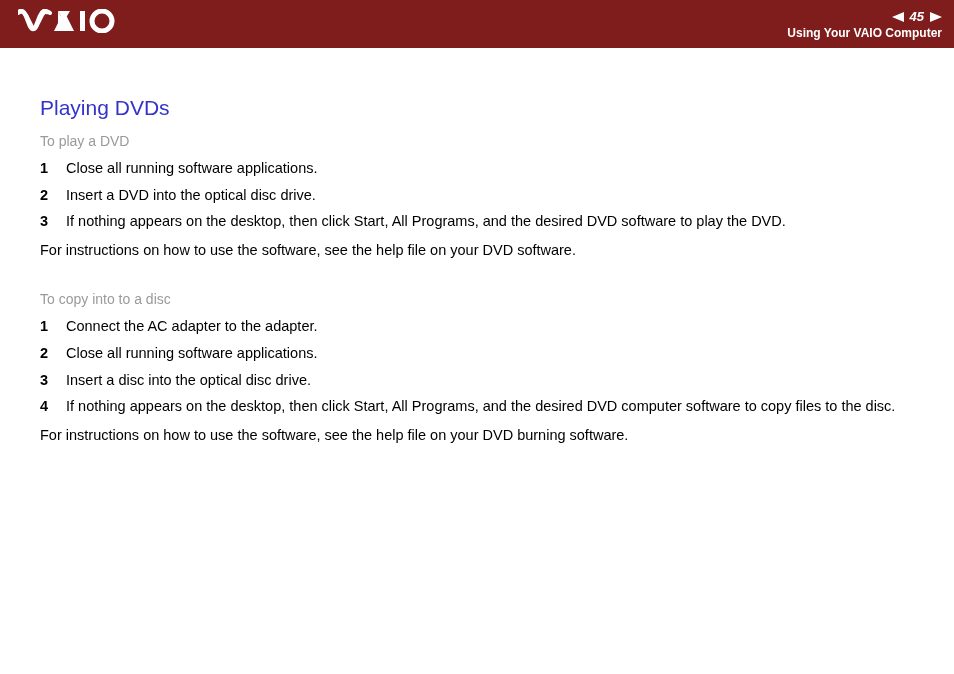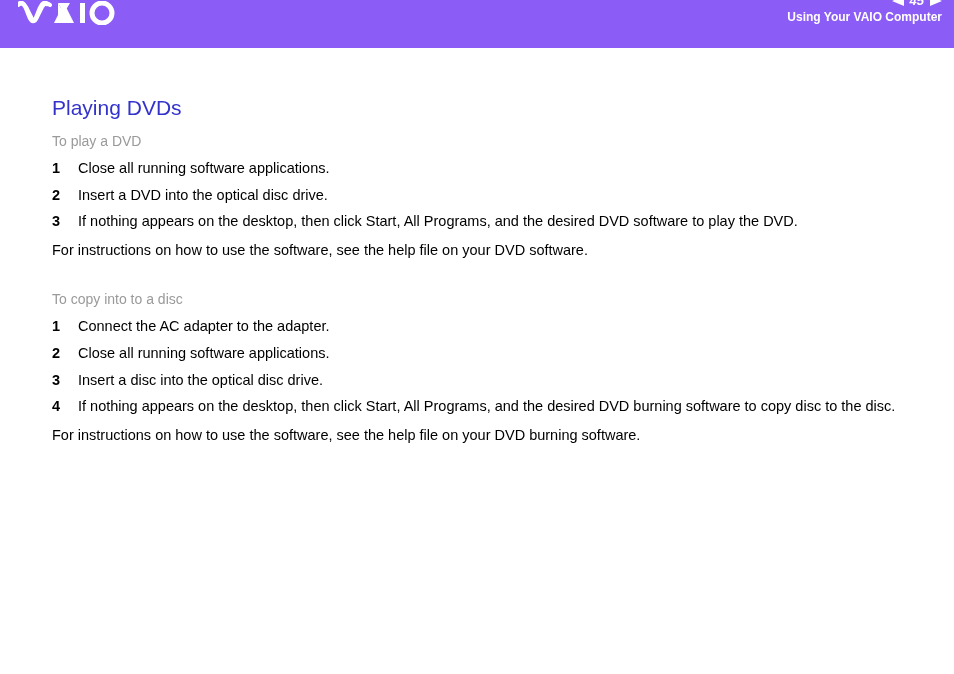--- a/index.html
+++ b/index.html
@@ -4,27 +4,27 @@
 <style>
   * { margin: 0; padding: 0; box-sizing: border-box; }
   body {
     width: 954px;
     height: 674px;
     font-family: "Helvetica Neue", Helvetica, Arial, sans-serif;
     background: #fff;
     overflow: hidden;
   }
   .header {
-    background: #8b5cf6;
+    background: #7f1d1d;
     color: #fff;
     height: 48px;
     display: flex;
     align-items: flex-end;
     justify-content: space-between;
-    padding: 0 12px 22px 18px;
+    padding: 0 12px 6px 18px;
     position: relative;
   }
   .logo {
     display: flex;
     align-items: center;
     height: 100%;
   }
   .logo svg { display: block; }
   .header-right {
     display: flex;
@@ -51,21 +51,21 @@
     font-style: italic;
     font-weight: bold;
     font-size: 13px;
   }
   .header-sub {
     font-size: 12px;
     font-weight: bold;
     margin-left: 40px;
   }
   .content {
-    padding: 46px 40px 0 52px;
+    padding: 46px 40px 0 40px;
     font-size: 14.5px;
     line-height: 1.35;
     color: #000;
   }
   h2 {
     color: #3333cc;
     font-weight: 400;
     font-size: 21px;
     margin-bottom: 10px;
   }
@@ -184,19 +184,19 @@
       <li>
         <span class="num">2</span>
         <span class="txt">Close all running software applications.</span>
       </li>
       <li>
         <span class="num">3</span>
         <span class="txt">Insert a disc into the optical disc drive.</span>
       </li>
       <li>
         <span class="num">4</span>
-        <span class="txt"><span>If nothing appears on the desktop, then click </span><span class="b">Start</span><span>, </span><span class="b">All Programs</span><span>, and the desired DVD burning software to copy disc to the disc.</span></span>
+        <span class="txt"><span>If nothing appears on the desktop, then click </span><span class="b">Start</span><span>, </span><span class="b">All Programs</span><span>, and the desired DVD computer software to copy files to the disc.</span></span>
       </li>
     </ol>
     <p class="note">For instructions on how to use the software, see the help file on your DVD burning software.</p>
   </div>
 
 </div>
 
 </body></html>

